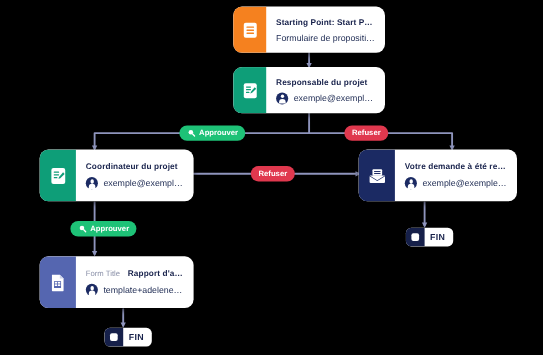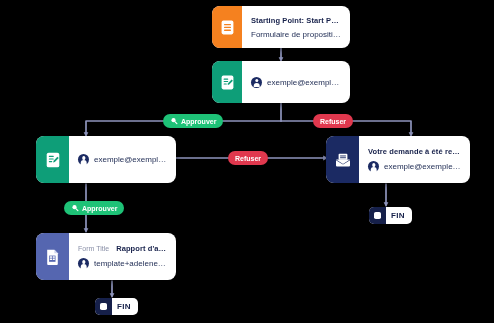--- a/index.html
+++ b/index.html
@@ -228,38 +228,40 @@
     <div class="node-icon" style="background:#0e9e78;">
       <svg width="13" height="15" viewBox="0 0 13 15" xmlns="http://www.w3.org/2000/svg">
         <rect x="0.6" y="0.6" width="11.8" height="13.8" rx="1.8" fill="#ffffff"></rect>
         <rect x="2.6" y="3.6" width="4.6" height="1.1" rx="0.5" fill="#0e9e78"></rect>
         <rect x="2.6" y="6" width="4.6" height="1.1" rx="0.5" fill="#0e9e78"></rect>
         <rect x="2.6" y="8.4" width="3.2" height="1.1" rx="0.5" fill="#0e9e78"></rect>
         <path d="M10.6,4.4 L11.9,5.7 L8.2,9.4 L6.6,9.9 L7.1,8.3 z" fill="#0e9e78"></path>
       </svg>
     </div>
     <div class="node-body">
+      <div class="node-title">Responsable du projet</div>
       <div class="node-subrow">
         <span class="avatar"></span>
         <span class="node-sub">exemple@exemple.com</span>
       </div>
     </div>
   </div>
 
   <div class="node" style="left:36px; top:136px; width:140px; height:47px;">
     <div class="node-icon" style="background:#0e9e78; width:33px; flex-basis:33px;">
       <svg width="14" height="16" viewBox="0 0 13 15" xmlns="http://www.w3.org/2000/svg">
         <rect x="0.6" y="0.6" width="11.8" height="13.8" rx="1.8" fill="#ffffff"></rect>
         <rect x="2.6" y="3.6" width="4.6" height="1.1" rx="0.5" fill="#0e9e78"></rect>
         <rect x="2.6" y="6" width="4.6" height="1.1" rx="0.5" fill="#0e9e78"></rect>
         <rect x="2.6" y="8.4" width="3.2" height="1.1" rx="0.5" fill="#0e9e78"></rect>
         <path d="M10.6,4.4 L11.9,5.7 L8.2,9.4 L6.6,9.9 L7.1,8.3 z" fill="#0e9e78"></path>
       </svg>
     </div>
     <div class="node-body">
+      <div class="node-title">Coordinateur du projet</div>
       <div class="node-subrow">
         <span class="avatar"></span>
         <span class="node-sub">exemple@exemple.com</span>
       </div>
     </div>
   </div>
 
   <div class="node" style="left:326px; top:136px; width:144px; height:47px;">
     <div class="node-icon" style="background:#1b2a63; width:33px; flex-basis:33px;">
       <svg width="16" height="14" viewBox="0 0 16 14" xmlns="http://www.w3.org/2000/svg">

